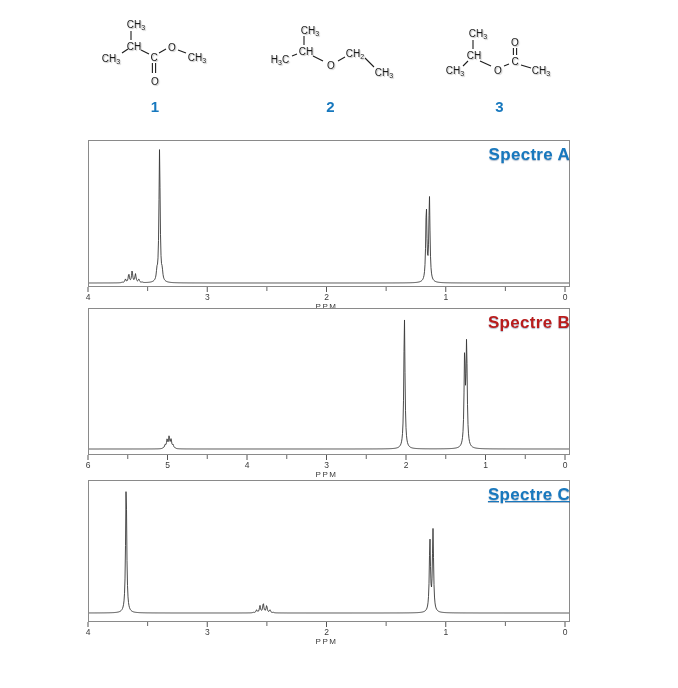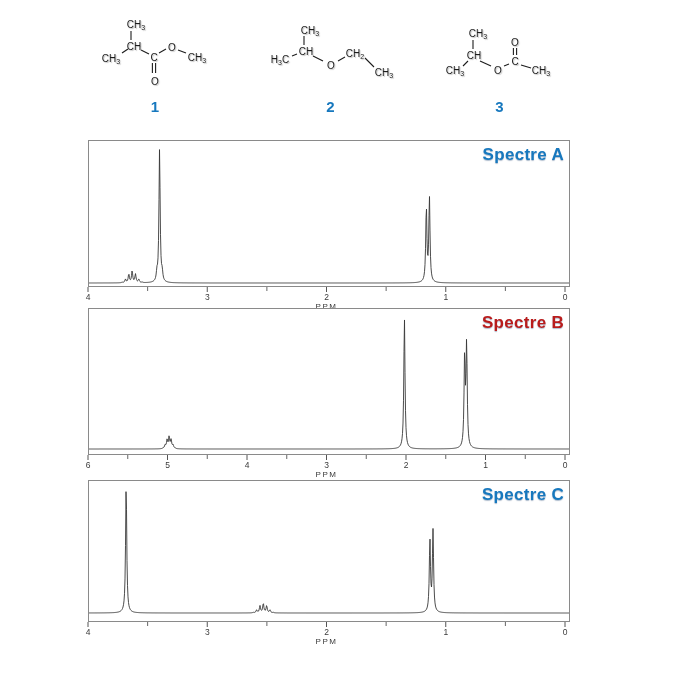--- a/index.html
+++ b/index.html
@@ -4,21 +4,21 @@
 <style>
   html,body{margin:0;padding:0;background:#fff;}
   .page{position:relative;width:678px;height:688px;background:#ffffff;overflow:hidden;
         font-family:"Liberation Sans",sans-serif;}
   .mol{position:absolute;}
   .mol svg text{fill:#1c1c1c;font-family:"Liberation Sans",sans-serif;font-size:10px;
         text-shadow:1px 1px 1px rgba(120,120,120,0.45);}
   .mol svg line{stroke:#1c1c1c;stroke-width:1.1;}
   .mol-num{position:absolute;text-align:center;font-weight:bold;font-size:15px;}
   .panel{position:absolute;left:88px;width:482px;height:170px;}
-  .spec-title{position:absolute;top:5px;right:6px;font-size:17px;font-weight:bold;
+  .spec-title{position:absolute;top:5px;right:0;font-size:17px;font-weight:bold;
         letter-spacing:0.3px;text-shadow:0 1px 1px rgba(20,60,110,0.35);margin-left:20px;}
   .spec-svg{position:absolute;left:0;top:0;overflow:visible;}
   .spec-svg text{font-family:"Liberation Sans",sans-serif;fill:#3a3a3a;}
 </style>
 </head>
 <body>
 
 <div class="page">
 
   <div class="mol" style="left:95px;top:14px;">
@@ -142,16 +142,16 @@
         <text x="357.75" y="155" text-anchor="middle" font-size="8.5">1</text>
         <line x1="477" y1="142" x2="477" y2="147" stroke="#555" stroke-width="1"></line>
         <text x="477" y="155" text-anchor="middle" font-size="8.5">0</text>
         <line x1="417.375" y1="142" x2="417.375" y2="146" stroke="#666" stroke-width="1"></line>
         <line x1="298.125" y1="142" x2="298.125" y2="146" stroke="#666" stroke-width="1"></line>
         <line x1="178.875" y1="142" x2="178.875" y2="146" stroke="#666" stroke-width="1"></line>
         <line x1="59.625" y1="142" x2="59.625" y2="146" stroke="#666" stroke-width="1"></line>
         <text x="238.5" y="164" text-anchor="middle" font-size="8" letter-spacing="1.5">PPM</text>
         <path d="M1.0,132.95L1.5,132.95L2.0,132.95L2.5,132.95L3.0,132.95L3.5,132.95L4.0,132.95L4.5,132.94L5.0,132.94L5.5,132.94L6.0,132.94L6.5,132.94L7.0,132.93L7.5,132.93L8.0,132.93L8.5,132.93L9.0,132.93L9.5,132.92L10.0,132.92L10.5,132.92L11.0,132.91L11.5,132.91L12.0,132.91L12.5,132.90L13.0,132.90L13.5,132.90L14.0,132.89L14.5,132.89L15.0,132.88L15.5,132.88L16.0,132.87L16.5,132.87L17.0,132.86L17.5,132.85L18.0,132.84L18.5,132.84L19.0,132.83L19.5,132.82L20.0,132.81L20.5,132.80L21.0,132.79L21.5,132.77L22.0,132.76L22.5,132.74L23.0,132.73L23.5,132.71L24.0,132.69L24.5,132.66L25.0,132.64L25.5,132.61L26.0,132.58L26.5,132.54L27.0,132.50L27.5,132.45L28.0,132.40L28.5,132.33L29.0,132.26L29.5,132.17L30.0,132.07L30.5,131.94L31.0,131.79L31.5,131.60L32.0,131.37L32.5,131.08L33.0,130.69L33.5,130.18L34.0,129.48L34.5,128.49L35.0,127.03L35.5,124.73L36.0,120.86L36.5,113.72L37.0,98.92L37.5,65.41L38.0,11.66L38.5,29.69L39.0,80.67L39.5,105.63L40.0,116.86L40.5,122.51L41.0,125.69L41.5,127.63L42.0,128.89L42.5,129.76L43.0,130.38L43.5,130.84L44.0,131.19L44.5,131.46L45.0,131.67L45.5,131.85L46.0,131.99L46.5,132.11L47.0,132.20L47.5,132.29L48.0,132.36L48.5,132.42L49.0,132.47L49.5,132.51L50.0,132.55L50.5,132.59L51.0,132.62L51.5,132.65L52.0,132.67L52.5,132.69L53.0,132.71L53.5,132.73L54.0,132.75L54.5,132.76L55.0,132.78L55.5,132.79L56.0,132.80L56.5,132.81L57.0,132.82L57.5,132.83L58.0,132.84L58.5,132.85L59.0,132.85L59.5,132.86L60.0,132.87L60.5,132.87L61.0,132.88L61.5,132.88L62.0,132.89L62.5,132.89L63.0,132.90L63.5,132.90L64.0,132.90L64.5,132.91L65.0,132.91L65.5,132.91L66.0,132.92L66.5,132.92L67.0,132.92L67.5,132.93L68.0,132.93L68.5,132.93L69.0,132.93L69.5,132.93L70.0,132.94L70.5,132.94L71.0,132.94L71.5,132.94L72.0,132.94L72.5,132.94L73.0,132.95L73.5,132.95L74.0,132.95L74.5,132.95L75.0,132.95L75.5,132.95L76.0,132.95L76.5,132.95L77.0,132.96L77.5,132.96L78.0,132.96L78.5,132.96L79.0,132.96L79.5,132.96L80.0,132.96L80.5,132.96L81.0,132.96L81.5,132.96L82.0,132.96L82.5,132.97L83.0,132.97L83.5,132.97L84.0,132.97L84.5,132.97L85.0,132.97L85.5,132.97L86.0,132.97L86.5,132.97L87.0,132.97L87.5,132.97L88.0,132.97L88.5,132.97L89.0,132.97L89.5,132.97L90.0,132.97L90.5,132.97L91.0,132.97L91.5,132.97L92.0,132.98L92.5,132.98L93.0,132.98L93.5,132.98L94.0,132.98L94.5,132.98L95.0,132.98L95.5,132.98L96.0,132.98L96.5,132.98L97.0,132.98L97.5,132.98L98.0,132.98L98.5,132.98L99.0,132.98L99.5,132.98L100.0,132.98L100.5,132.98L101.0,132.98L101.5,132.98L102.0,132.98L102.5,132.98L103.0,132.98L103.5,132.98L104.0,132.98L104.5,132.98L105.0,132.98L105.5,132.98L106.0,132.98L106.5,132.98L107.0,132.98L107.5,132.98L108.0,132.98L108.5,132.98L109.0,132.98L109.5,132.98L110.0,132.98L110.5,132.98L111.0,132.98L111.5,132.98L112.0,132.98L112.5,132.98L113.0,132.98L113.5,132.98L114.0,132.98L114.5,132.98L115.0,132.98L115.5,132.98L116.0,132.98L116.5,132.98L117.0,132.98L117.5,132.98L118.0,132.98L118.5,132.98L119.0,132.98L119.5,132.98L120.0,132.98L120.5,132.98L121.0,132.98L121.5,132.98L122.0,132.98L122.5,132.98L123.0,132.98L123.5,132.98L124.0,132.98L124.5,132.98L125.0,132.98L125.5,132.98L126.0,132.98L126.5,132.98L127.0,132.98L127.5,132.98L128.0,132.98L128.5,132.98L129.0,132.98L129.5,132.98L130.0,132.98L130.5,132.98L131.0,132.98L131.5,132.98L132.0,132.98L132.5,132.98L133.0,132.98L133.5,132.98L134.0,132.98L134.5,132.98L135.0,132.98L135.5,132.98L136.0,132.98L136.5,132.98L137.0,132.98L137.5,132.98L138.0,132.98L138.5,132.98L139.0,132.98L139.5,132.98L140.0,132.98L140.5,132.98L141.0,132.98L141.5,132.98L142.0,132.98L142.5,132.98L143.0,132.98L143.5,132.98L144.0,132.98L144.5,132.98L145.0,132.98L145.5,132.98L146.0,132.97L146.5,132.97L147.0,132.97L147.5,132.97L148.0,132.97L148.5,132.97L149.0,132.97L149.5,132.97L150.0,132.97L150.5,132.97L151.0,132.97L151.5,132.96L152.0,132.96L152.5,132.96L153.0,132.96L153.5,132.96L154.0,132.96L154.5,132.95L155.0,132.95L155.5,132.95L156.0,132.95L156.5,132.94L157.0,132.94L157.5,132.94L158.0,132.93L158.5,132.93L159.0,132.92L159.5,132.92L160.0,132.91L160.5,132.90L161.0,132.89L161.5,132.88L162.0,132.87L162.5,132.85L163.0,132.82L163.5,132.78L164.0,132.71L164.5,132.59L165.0,132.36L165.5,132.28L166.0,132.41L166.5,132.40L167.0,132.25L167.5,131.89L168.0,131.06L168.5,129.85L169.0,130.29L169.5,131.19L170.0,131.41L170.5,131.08L171.0,130.02L171.5,127.56L172.0,125.42L172.5,127.88L173.0,129.83L173.5,130.37L174.0,129.93L174.5,128.19L175.0,124.44L175.5,123.74L176.0,127.63L176.5,129.73L177.0,130.36L177.5,130.02L178.0,128.39L178.5,125.63L179.0,126.94L179.5,129.69L180.0,130.95L180.5,131.39L181.0,131.28L181.5,130.51L182.0,129.75L182.5,130.83L183.0,131.78L183.5,132.21L184.0,132.39L184.5,132.42L185.0,132.31L185.5,132.31L186.0,132.55L186.5,132.70L187.0,132.77L187.5,132.81L188.0,132.84L188.5,132.86L189.0,132.88L189.5,132.89L190.0,132.90L190.5,132.91L191.0,132.92L191.5,132.92L192.0,132.93L192.5,132.93L193.0,132.94L193.5,132.94L194.0,132.94L194.5,132.95L195.0,132.95L195.5,132.95L196.0,132.96L196.5,132.96L197.0,132.96L197.5,132.96L198.0,132.96L198.5,132.96L199.0,132.97L199.5,132.97L200.0,132.97L200.5,132.97L201.0,132.97L201.5,132.97L202.0,132.97L202.5,132.97L203.0,132.97L203.5,132.97L204.0,132.97L204.5,132.98L205.0,132.98L205.5,132.98L206.0,132.98L206.5,132.98L207.0,132.98L207.5,132.98L208.0,132.98L208.5,132.98L209.0,132.98L209.5,132.98L210.0,132.98L210.5,132.98L211.0,132.98L211.5,132.98L212.0,132.98L212.5,132.98L213.0,132.98L213.5,132.98L214.0,132.98L214.5,132.98L215.0,132.98L215.5,132.98L216.0,132.98L216.5,132.98L217.0,132.98L217.5,132.98L218.0,132.99L218.5,132.99L219.0,132.99L219.5,132.99L220.0,132.99L220.5,132.99L221.0,132.99L221.5,132.99L222.0,132.99L222.5,132.99L223.0,132.99L223.5,132.99L224.0,132.99L224.5,132.99L225.0,132.99L225.5,132.99L226.0,132.99L226.5,132.99L227.0,132.99L227.5,132.99L228.0,132.99L228.5,132.99L229.0,132.99L229.5,132.99L230.0,132.99L230.5,132.99L231.0,132.99L231.5,132.99L232.0,132.99L232.5,132.99L233.0,132.99L233.5,132.99L234.0,132.99L234.5,132.99L235.0,132.99L235.5,132.99L236.0,132.99L236.5,132.99L237.0,132.99L237.5,132.99L238.0,132.99L238.5,132.99L239.0,132.99L239.5,132.99L240.0,132.99L240.5,132.99L241.0,132.99L241.5,132.99L242.0,132.99L242.5,132.99L243.0,132.99L243.5,132.99L244.0,132.99L244.5,132.99L245.0,132.99L245.5,132.99L246.0,132.99L246.5,132.99L247.0,132.99L247.5,132.99L248.0,132.99L248.5,132.99L249.0,132.99L249.5,132.99L250.0,132.99L250.5,132.99L251.0,132.99L251.5,132.99L252.0,132.99L252.5,132.99L253.0,132.99L253.5,132.99L254.0,132.99L254.5,132.99L255.0,132.99L255.5,132.99L256.0,132.99L256.5,132.99L257.0,132.99L257.5,132.99L258.0,132.99L258.5,132.99L259.0,132.99L259.5,132.99L260.0,132.99L260.5,132.99L261.0,132.99L261.5,132.99L262.0,132.99L262.5,132.99L263.0,132.99L263.5,132.99L264.0,132.99L264.5,132.98L265.0,132.98L265.5,132.98L266.0,132.98L266.5,132.98L267.0,132.98L267.5,132.98L268.0,132.98L268.5,132.98L269.0,132.98L269.5,132.98L270.0,132.98L270.5,132.98L271.0,132.98L271.5,132.98L272.0,132.98L272.5,132.98L273.0,132.98L273.5,132.98L274.0,132.98L274.5,132.98L275.0,132.98L275.5,132.98L276.0,132.98L276.5,132.98L277.0,132.98L277.5,132.98L278.0,132.98L278.5,132.98L279.0,132.98L279.5,132.98L280.0,132.98L280.5,132.98L281.0,132.98L281.5,132.98L282.0,132.98L282.5,132.98L283.0,132.98L283.5,132.98L284.0,132.98L284.5,132.98L285.0,132.98L285.5,132.98L286.0,132.98L286.5,132.97L287.0,132.97L287.5,132.97L288.0,132.97L288.5,132.97L289.0,132.97L289.5,132.97L290.0,132.97L290.5,132.97L291.0,132.97L291.5,132.97L292.0,132.97L292.5,132.97L293.0,132.97L293.5,132.97L294.0,132.97L294.5,132.97L295.0,132.97L295.5,132.97L296.0,132.96L296.5,132.96L297.0,132.96L297.5,132.96L298.0,132.96L298.5,132.96L299.0,132.96L299.5,132.96L300.0,132.96L300.5,132.96L301.0,132.96L301.5,132.96L302.0,132.95L302.5,132.95L303.0,132.95L303.5,132.95L304.0,132.95L304.5,132.95L305.0,132.95L305.5,132.95L306.0,132.94L306.5,132.94L307.0,132.94L307.5,132.94L308.0,132.94L308.5,132.94L309.0,132.94L309.5,132.93L310.0,132.93L310.5,132.93L311.0,132.93L311.5,132.93L312.0,132.92L312.5,132.92L313.0,132.92L313.5,132.91L314.0,132.91L314.5,132.91L315.0,132.91L315.5,132.90L316.0,132.90L316.5,132.90L317.0,132.89L317.5,132.89L318.0,132.88L318.5,132.88L319.0,132.87L319.5,132.87L320.0,132.86L320.5,132.86L321.0,132.85L321.5,132.84L322.0,132.84L322.5,132.83L323.0,132.82L323.5,132.81L324.0,132.80L324.5,132.79L325.0,132.78L325.5,132.76L326.0,132.75L326.5,132.74L327.0,132.72L327.5,132.70L328.0,132.68L328.5,132.66L329.0,132.63L329.5,132.61L330.0,132.58L330.5,132.54L331.0,132.50L331.5,132.46L332.0,132.41L332.5,132.35L333.0,132.28L333.5,132.21L334.0,132.11L334.5,132.00L335.0,131.87L335.5,131.71L336.0,131.52L336.5,131.27L337.0,130.95L337.5,130.53L338.0,129.95L338.5,129.15L339.0,127.95L339.5,126.06L340.0,122.82L340.5,116.63L341.0,103.28L341.5,75.36L342.0,59.12L342.5,86.49L343.0,103.76L343.5,106.99L344.0,98.89L344.5,73.78L345.0,48.44L345.5,77.40L346.0,104.65L346.5,117.04L347.0,122.91L347.5,126.05L348.0,127.91L348.5,129.10L349.0,129.91L349.5,130.49L350.0,130.92L350.5,131.24L351.0,131.49L351.5,131.69L352.0,131.86L352.5,131.99L353.0,132.10L353.5,132.20L354.0,132.27L354.5,132.34L355.0,132.40L355.5,132.45L356.0,132.50L356.5,132.54L357.0,132.57L357.5,132.60L358.0,132.63L358.5,132.66L359.0,132.68L359.5,132.70L360.0,132.72L360.5,132.73L361.0,132.75L361.5,132.76L362.0,132.78L362.5,132.79L363.0,132.80L363.5,132.81L364.0,132.82L364.5,132.83L365.0,132.83L365.5,132.84L366.0,132.85L366.5,132.86L367.0,132.86L367.5,132.87L368.0,132.87L368.5,132.88L369.0,132.88L369.5,132.89L370.0,132.89L370.5,132.90L371.0,132.90L371.5,132.90L372.0,132.91L372.5,132.91L373.0,132.91L373.5,132.92L374.0,132.92L374.5,132.92L375.0,132.92L375.5,132.93L376.0,132.93L376.5,132.93L377.0,132.93L377.5,132.93L378.0,132.94L378.5,132.94L379.0,132.94L379.5,132.94L380.0,132.94L380.5,132.94L381.0,132.95L381.5,132.95L382.0,132.95L382.5,132.95L383.0,132.95L383.5,132.95L384.0,132.95L384.5,132.95L385.0,132.96L385.5,132.96L386.0,132.96L386.5,132.96L387.0,132.96L387.5,132.96L388.0,132.96L388.5,132.96L389.0,132.96L389.5,132.96L390.0,132.96L390.5,132.97L391.0,132.97L391.5,132.97L392.0,132.97L392.5,132.97L393.0,132.97L393.5,132.97L394.0,132.97L394.5,132.97L395.0,132.97L395.5,132.97L396.0,132.97L396.5,132.97L397.0,132.97L397.5,132.97L398.0,132.97L398.5,132.97L399.0,132.97L399.5,132.98L400.0,132.98L400.5,132.98L401.0,132.98L401.5,132.98L402.0,132.98L402.5,132.98L403.0,132.98L403.5,132.98L404.0,132.98L404.5,132.98L405.0,132.98L405.5,132.98L406.0,132.98L406.5,132.98L407.0,132.98L407.5,132.98L408.0,132.98L408.5,132.98L409.0,132.98L409.5,132.98L410.0,132.98L410.5,132.98L411.0,132.98L411.5,132.98L412.0,132.98L412.5,132.98L413.0,132.98L413.5,132.98L414.0,132.98L414.5,132.98L415.0,132.98L415.5,132.98L416.0,132.99L416.5,132.99L417.0,132.99L417.5,132.99L418.0,132.99L418.5,132.99L419.0,132.99L419.5,132.99L420.0,132.99L420.5,132.99L421.0,132.99L421.5,132.99L422.0,132.99L422.5,132.99L423.0,132.99L423.5,132.99L424.0,132.99L424.5,132.99L425.0,132.99L425.5,132.99L426.0,132.99L426.5,132.99L427.0,132.99L427.5,132.99L428.0,132.99L428.5,132.99L429.0,132.99L429.5,132.99L430.0,132.99L430.5,132.99L431.0,132.99L431.5,132.99L432.0,132.99L432.5,132.99L433.0,132.99L433.5,132.99L434.0,132.99L434.5,132.99L435.0,132.99L435.5,132.99L436.0,132.99L436.5,132.99L437.0,132.99L437.5,132.99L438.0,132.99L438.5,132.99L439.0,132.99L439.5,132.99L440.0,132.99L440.5,132.99L441.0,132.99L441.5,132.99L442.0,132.99L442.5,132.99L443.0,132.99L443.5,132.99L444.0,132.99L444.5,132.99L445.0,132.99L445.5,132.99L446.0,132.99L446.5,132.99L447.0,132.99L447.5,132.99L448.0,132.99L448.5,132.99L449.0,132.99L449.5,132.99L450.0,132.99L450.5,132.99L451.0,132.99L451.5,132.99L452.0,132.99L452.5,132.99L453.0,132.99L453.5,132.99L454.0,132.99L454.5,132.99L455.0,132.99L455.5,132.99L456.0,132.99L456.5,132.99L457.0,132.99L457.5,132.99L458.0,132.99L458.5,132.99L459.0,132.99L459.5,132.99L460.0,132.99L460.5,132.99L461.0,132.99L461.5,132.99L462.0,132.99L462.5,132.99L463.0,132.99L463.5,132.99L464.0,132.99L464.5,132.99L465.0,132.99L465.5,132.99L466.0,132.99L466.5,132.99L467.0,132.99L467.5,132.99L468.0,132.99L468.5,132.99L469.0,132.99L469.5,132.99L470.0,132.99L470.5,132.99L471.0,132.99L471.5,132.99L472.0,132.99L472.5,133.00L473.0,133.00L473.5,133.00L474.0,133.00L474.5,133.00L475.0,133.00L475.5,133.00L476.0,133.00L476.5,133.00L477.0,133.00L477.5,133.00L478.0,133.00L478.5,133.00L479.0,133.00L479.5,133.00L480.0,133.00L480.5,133.00L481.0,133.00" fill="none" stroke="#383838" stroke-width="0.9" stroke-linejoin="round"></path>
       </svg>
-    <div class="spec-title" style="color: rgb(23, 120, 190);">Spectre C</div>
+    <div class="spec-title" style="color: rgb(23, 120, 190); text-decoration: underline;">Spectre C</div>
   </div>
 
 </div>
 
 </body></html>

